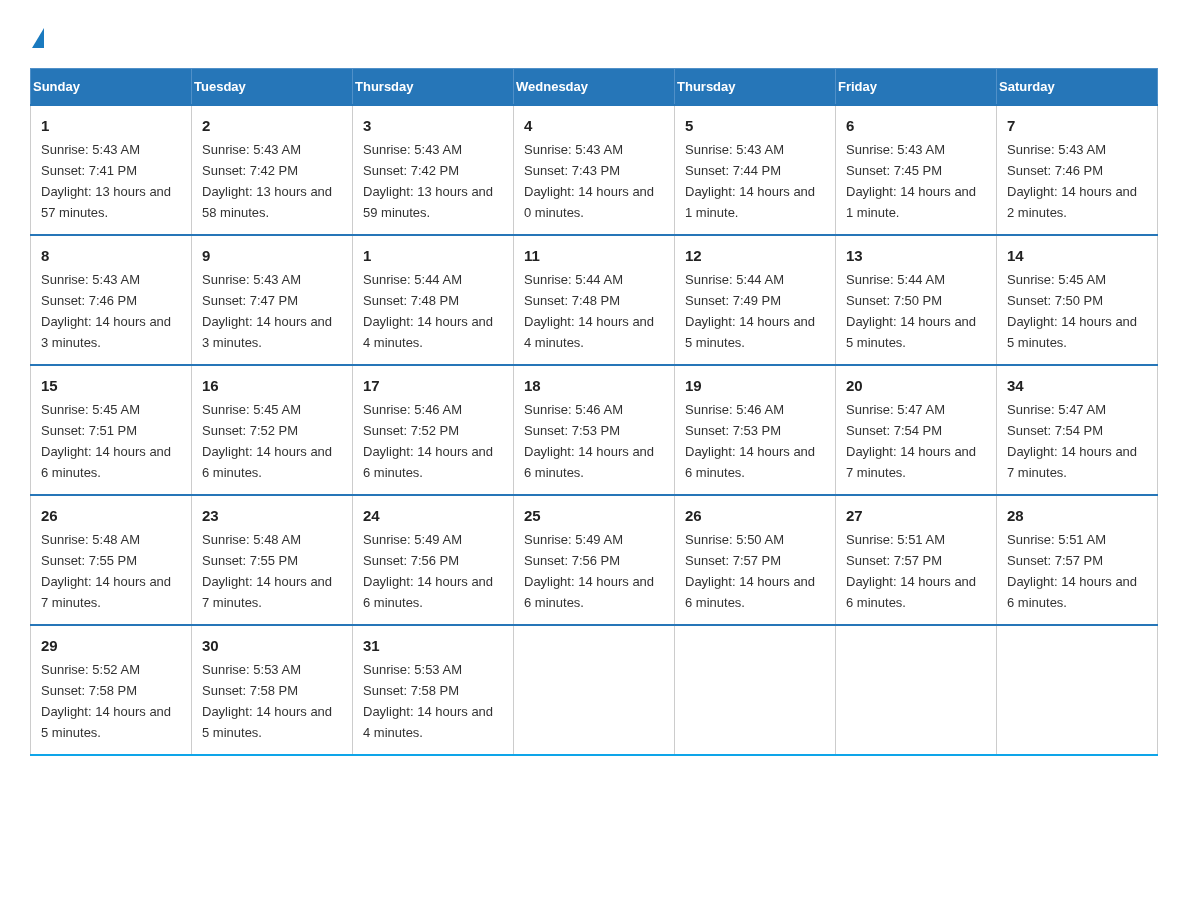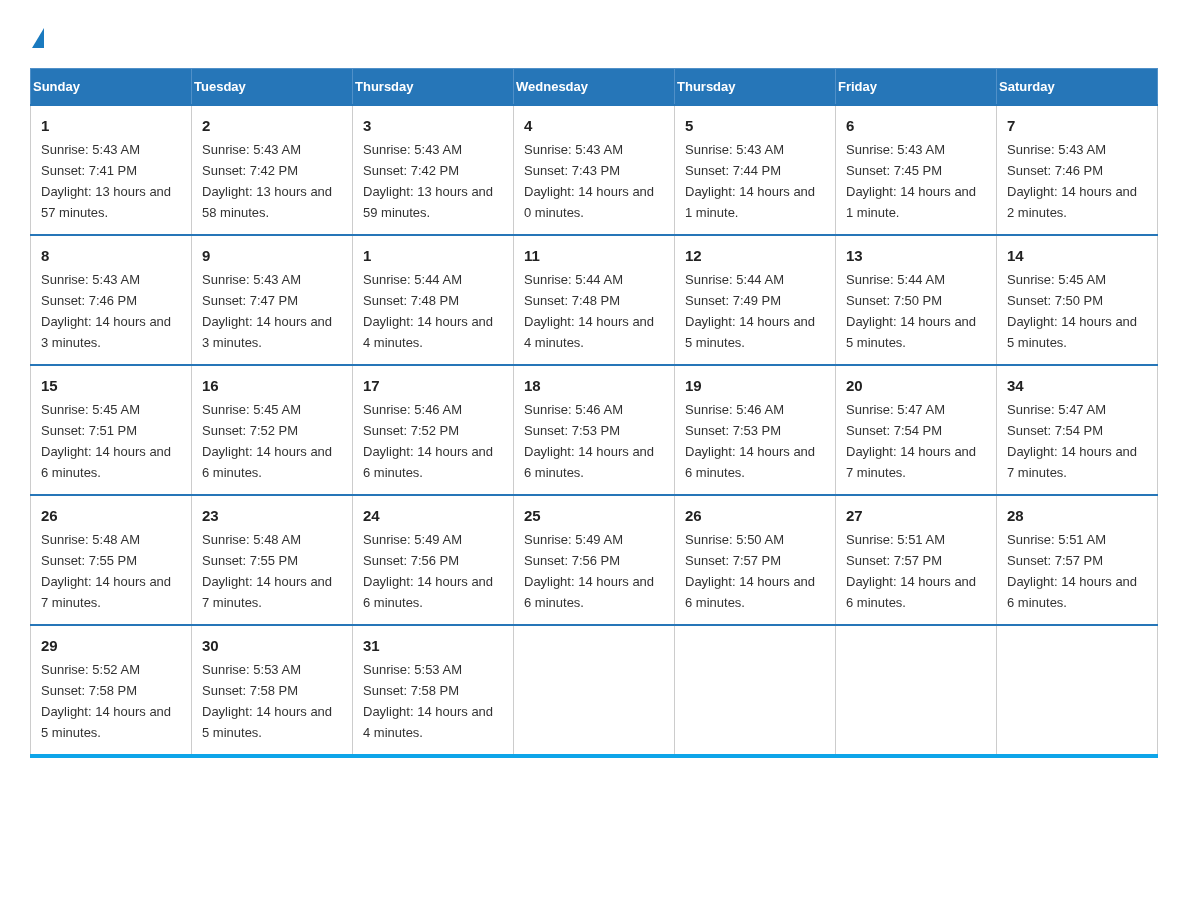--- a/index.html
+++ b/index.html
@@ -99,21 +99,21 @@
     }
     .day-info {
       font-size: 13px;
       color: #333;
       line-height: 1.55;
     }
     .empty-cell {
       background: #fff;
     }
     tbody tr:last-child {
-      border-bottom: 4px solid #0ea5e9;
+      border-bottom: 2px solid #0ea5e9;
       margin-left: 8px;
     }
   </style>
 </head>
 <body>
 
 <div class="header">
   <div class="logo">
     <div class="logo-text">
       <span class="logo-general"></span>

